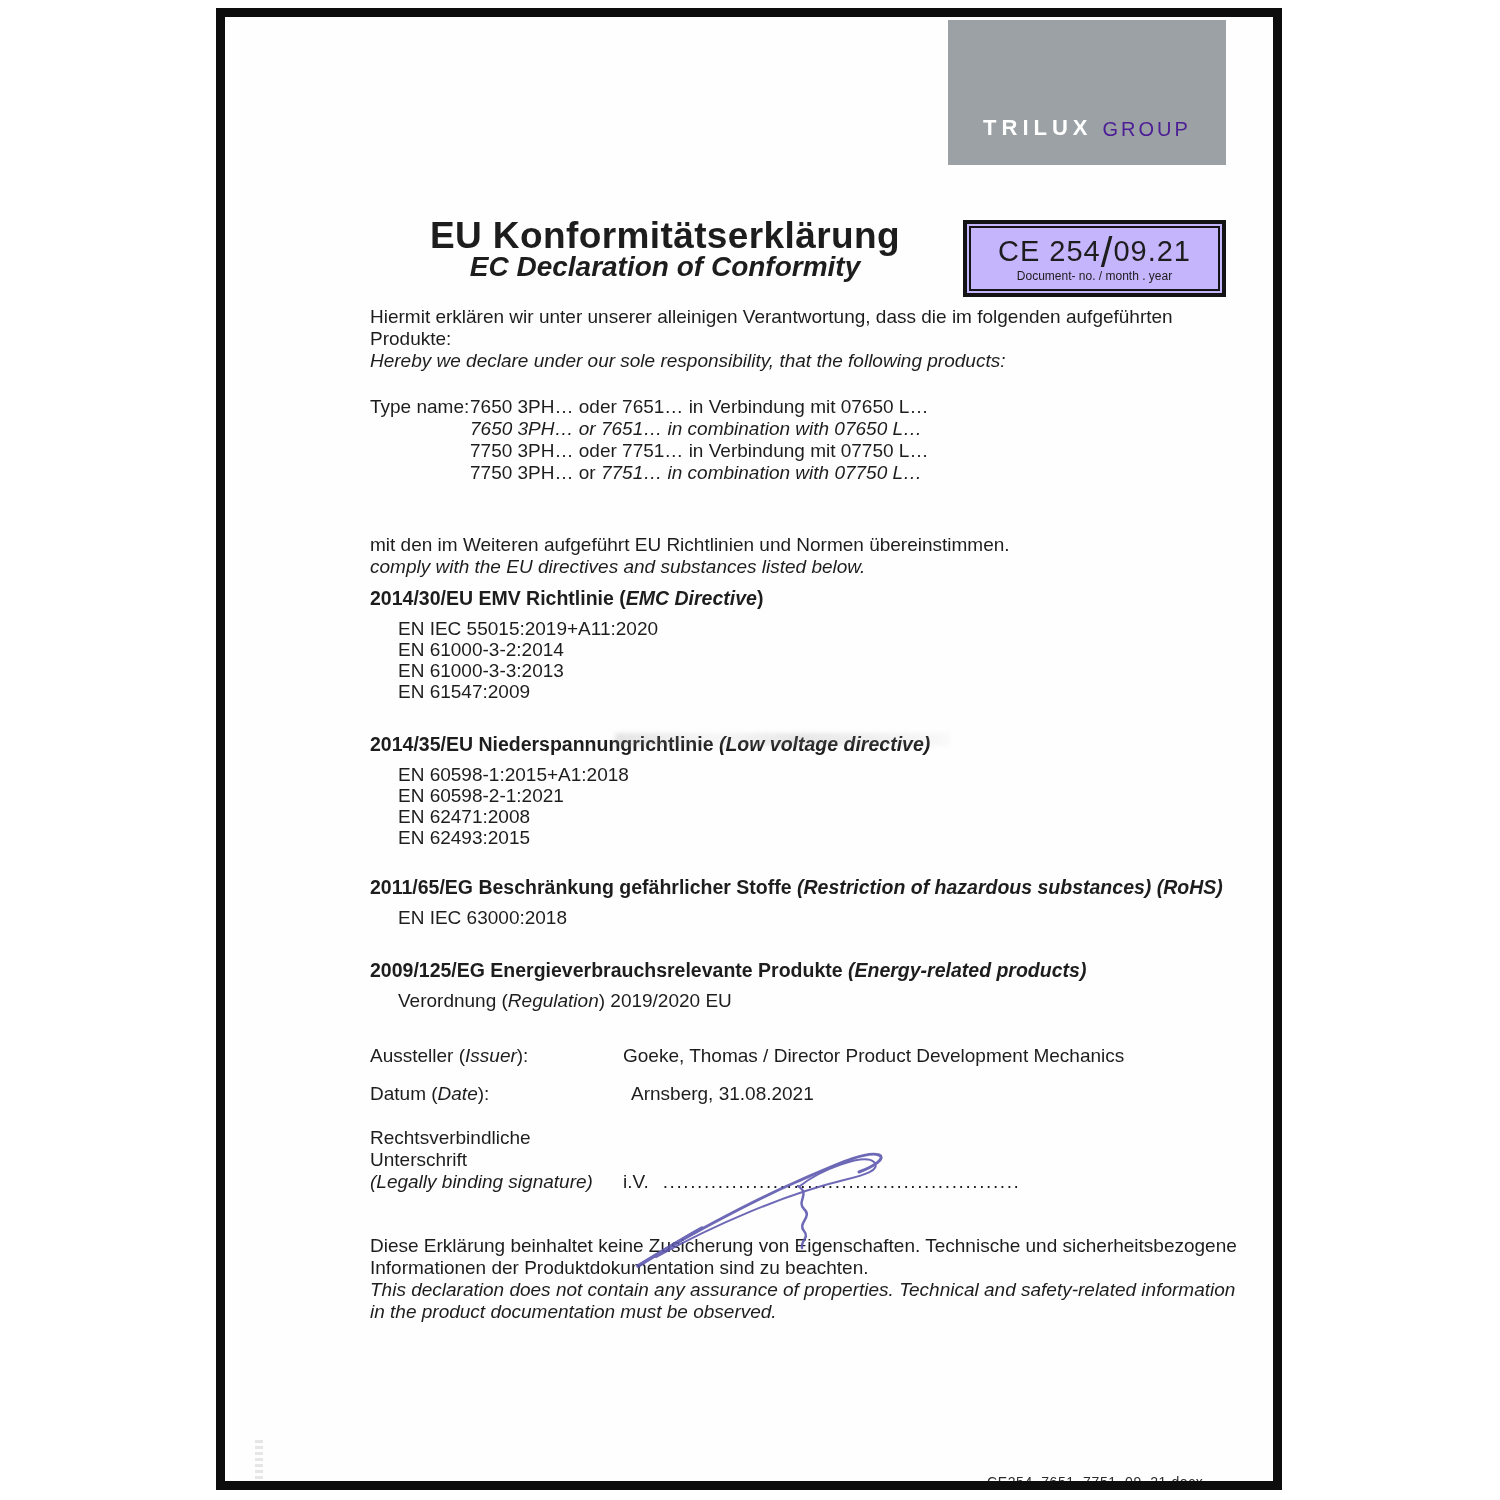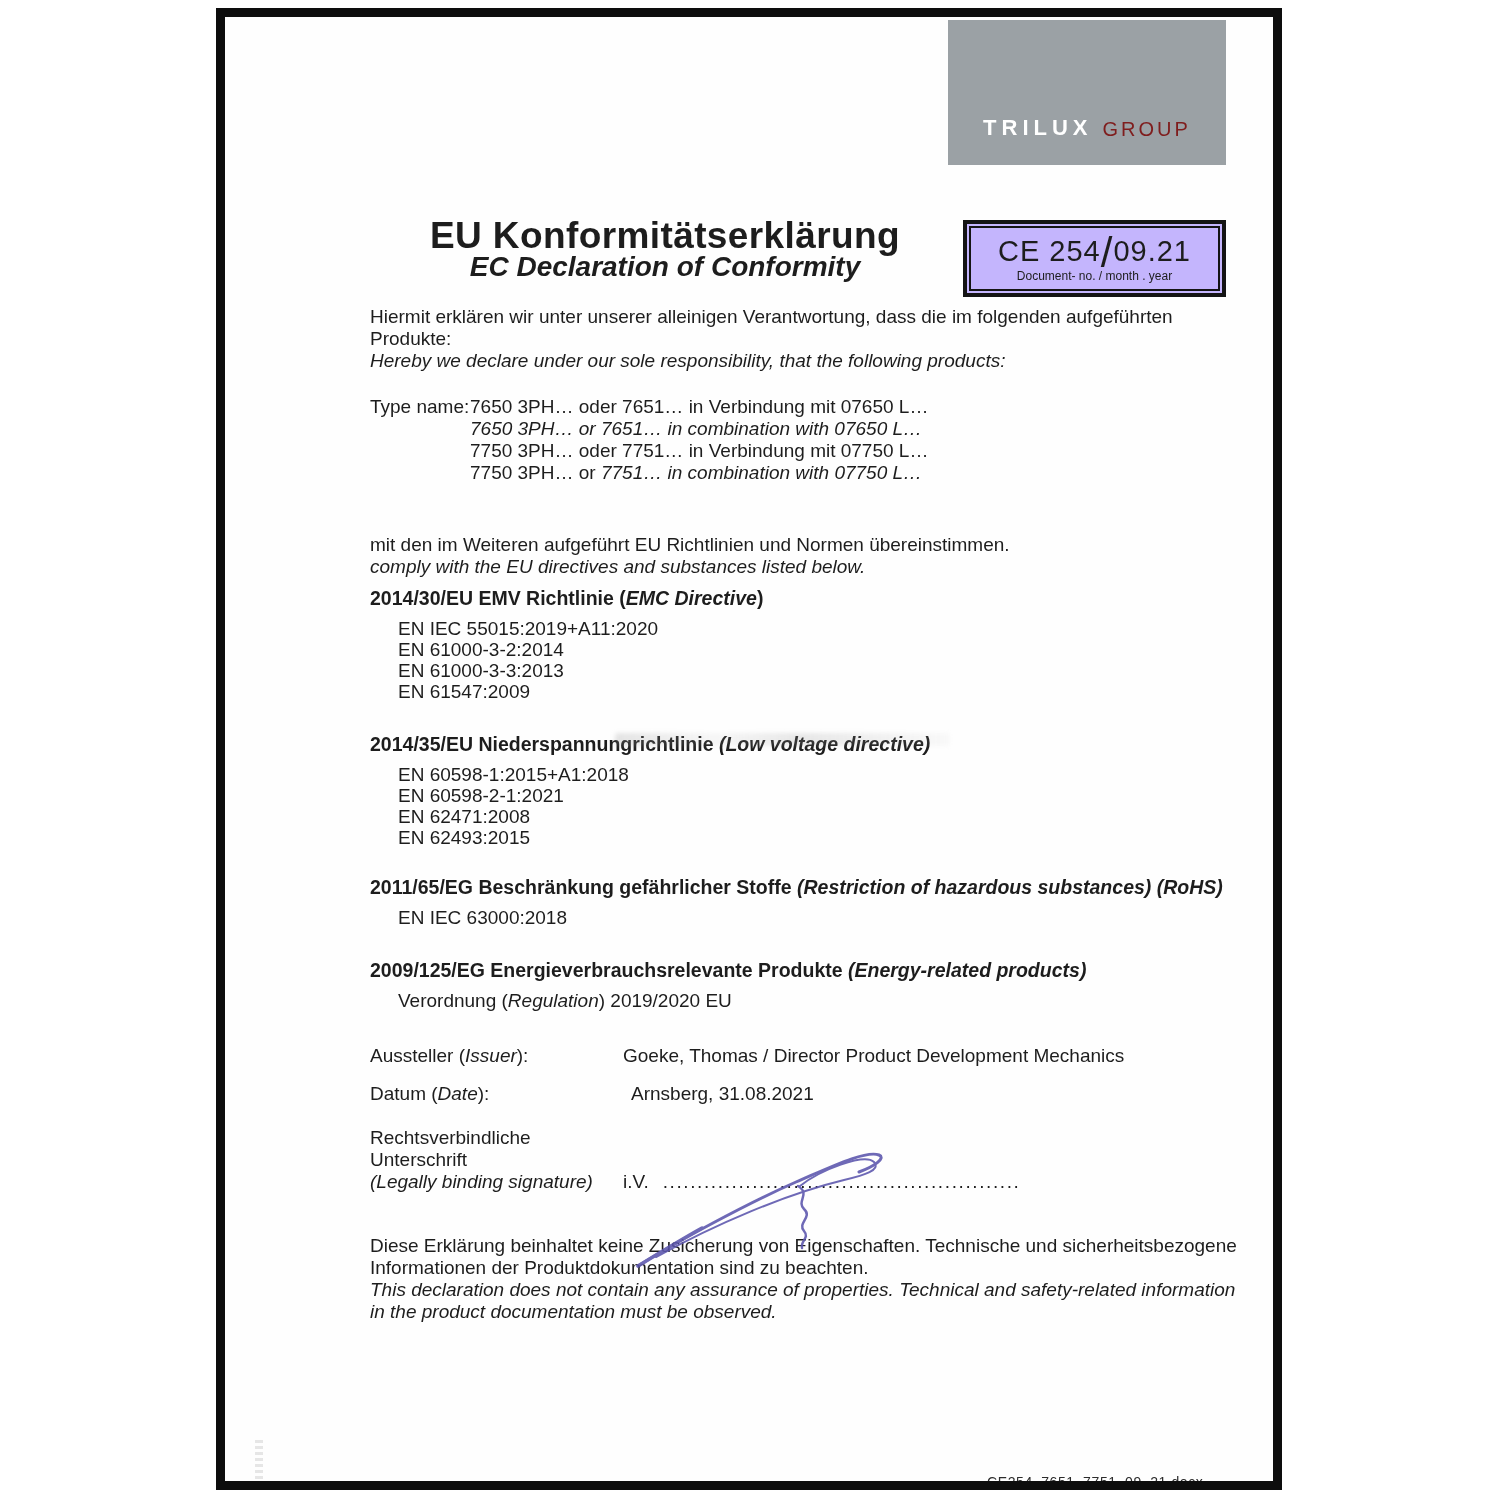--- a/index.html
+++ b/index.html
@@ -22,21 +22,21 @@
 
   
   .logo-box {
     position: absolute; left: 723px; top: 3px;
     width: 278px; height: 145px;
     background: #9ba1a5;
     display: flex; align-items: flex-end; justify-content: center;
     padding-bottom: 24px; box-sizing: border-box;
   }
   .logo-brand { color:#ffffff; font-weight:bold; font-size:22px; letter-spacing:5px; }
-  .logo-word  { color:#7f1d1d; font-size:20px; letter-spacing:3px; margin-left:10px; }
+  .logo-word  { color:#4c1d95; font-size:20px; letter-spacing:3px; margin-left:10px; }
 
   
   .title-block { position:absolute; left:150px; top:203px; width:580px; text-align:center; }
   .title-de { font-size:37px; font-weight:bold; line-height:31px; letter-spacing:.4px; }
   .title-en { font-size:28px; font-weight:bold; font-style:italic; line-height:31px; }
 
   
   .ce-box {
     position:absolute; left:738px; top:203px; width:263px; height:77px;
     border:4px solid #141414; box-sizing:border-box; background:#c4b5fd;

